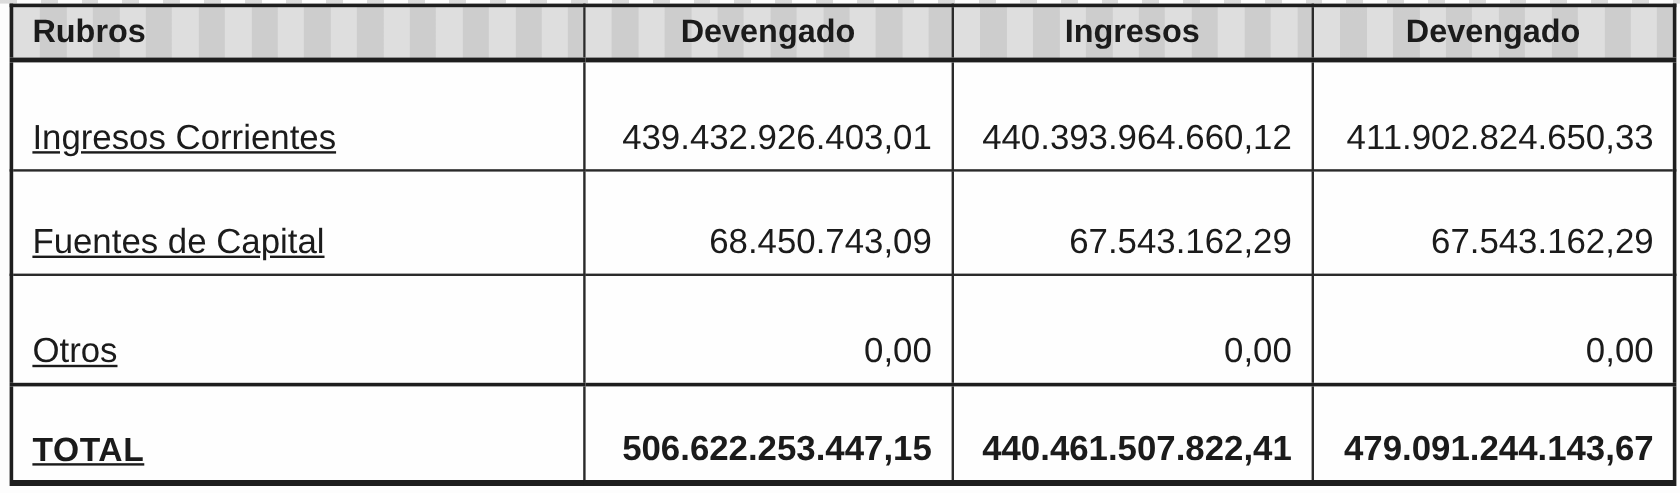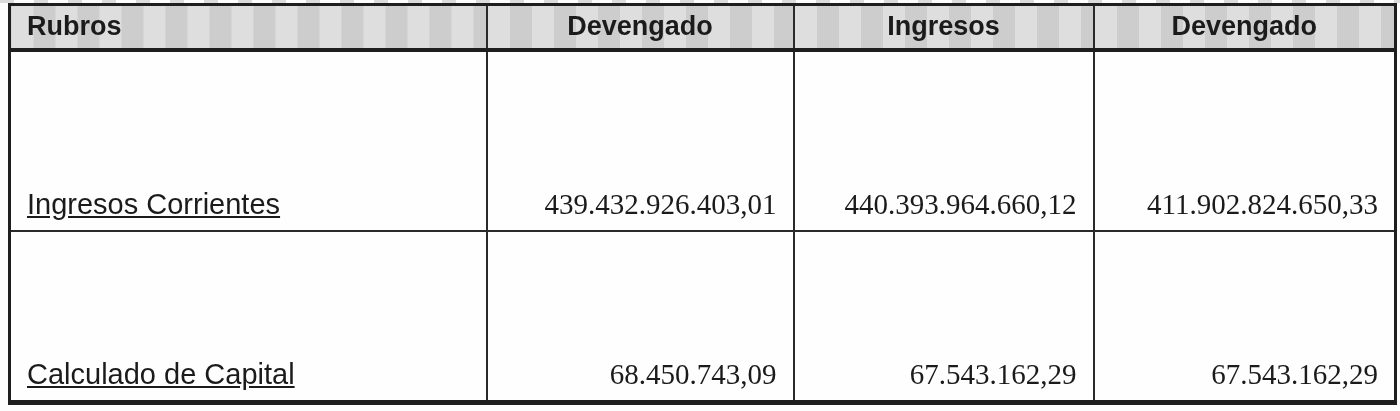--- a/index.html
+++ b/index.html
@@ -65,21 +65,21 @@
     padding-bottom: 2px;
   }
   thead th.head-label { text-align: left; }
   thead th.head-num   { text-align: center; }
 
   tbody td {
     font-size: 29px;
     background: #fefefe;
   }
   td.cell-label { text-align: left; text-decoration: underline; }
-  td.cell-num   { text-align: right; font-family: Liberation Serif, serif; }
+  td.cell-num   { text-align: right; }
 
   tr.total-row td {
     font-weight: bold;
     border-top: 3px solid #1e1e1e;
   }
   tr.total-row td.cell-label {
     font-size: 28px;
     letter-spacing: 0.5px;
   }
 </style>
@@ -105,20 +105,32 @@
       </tr>
     </thead>
     <tbody>
       <tr style="height:72px;">
         <td class="cell-label">Ingresos Corrientes</td>
         <td class="cell-num">439.432.926.403,01</td>
         <td class="cell-num">440.393.964.660,12</td>
         <td class="cell-num">411.902.824.650,33</td>
       </tr>
       <tr style="height:68px;">
-        <td class="cell-label">Calculado de Capital</td>
+        <td class="cell-label">Fuentes de Capital</td>
         <td class="cell-num">68.450.743,09</td>
         <td class="cell-num">67.543.162,29</td>
         <td class="cell-num">67.543.162,29</td>
+      </tr>
+      <tr style="height:72px;">
+        <td class="cell-label">Otros</td>
+        <td class="cell-num">0,00</td>
+        <td class="cell-num">0,00</td>
+        <td class="cell-num">0,00</td>
+      </tr>
+      <tr class="total-row" style="height:64px;">
+        <td class="cell-label">TOTAL</td>
+        <td class="cell-num">506.622.253.447,15</td>
+        <td class="cell-num">440.461.507.822,41</td>
+        <td class="cell-num">479.091.244.143,67</td>
       </tr>
     </tbody>
   </table>
 </div>
 
 </body></html>

